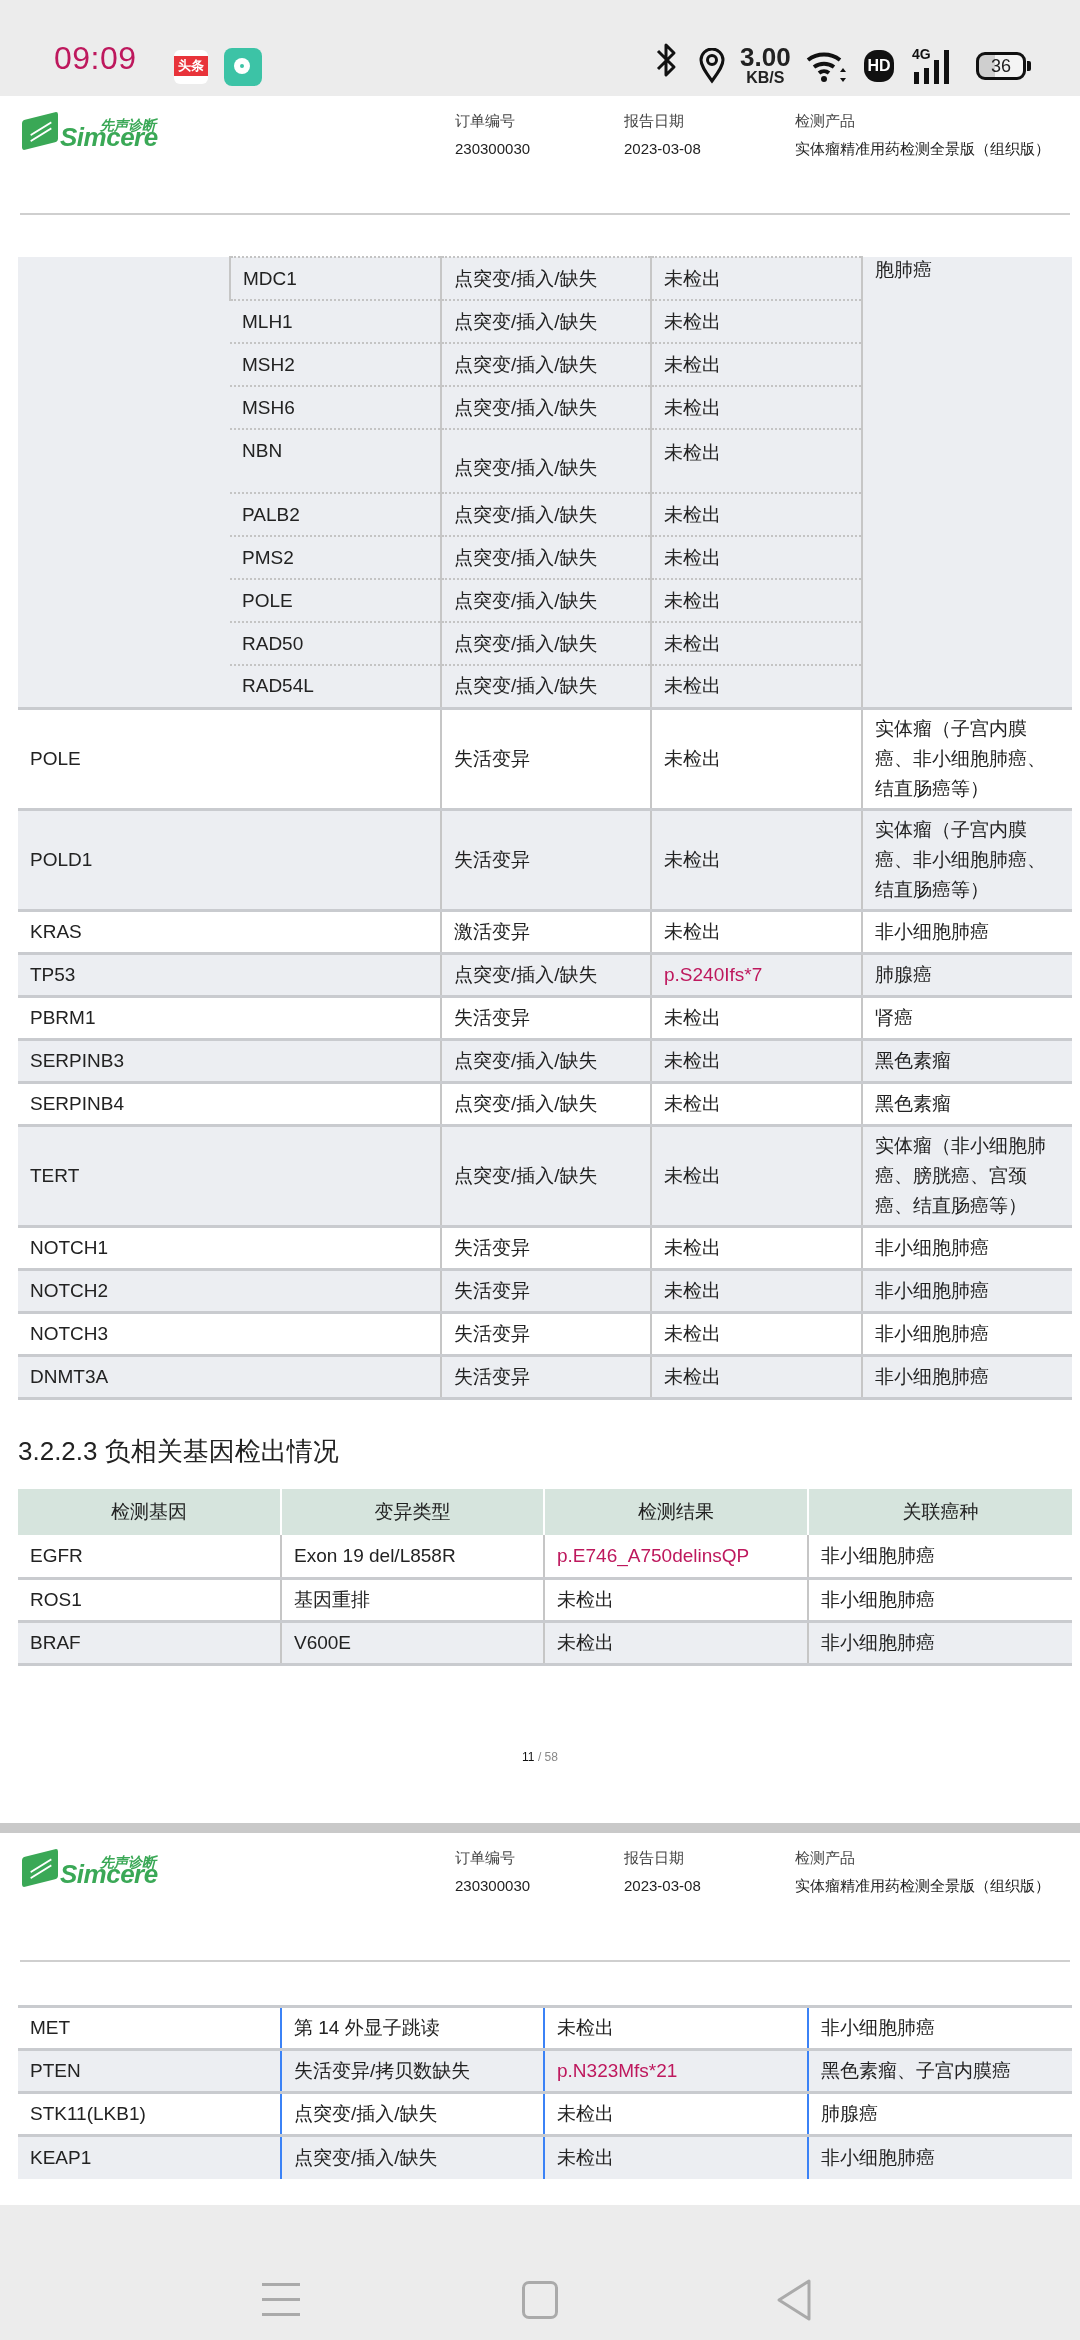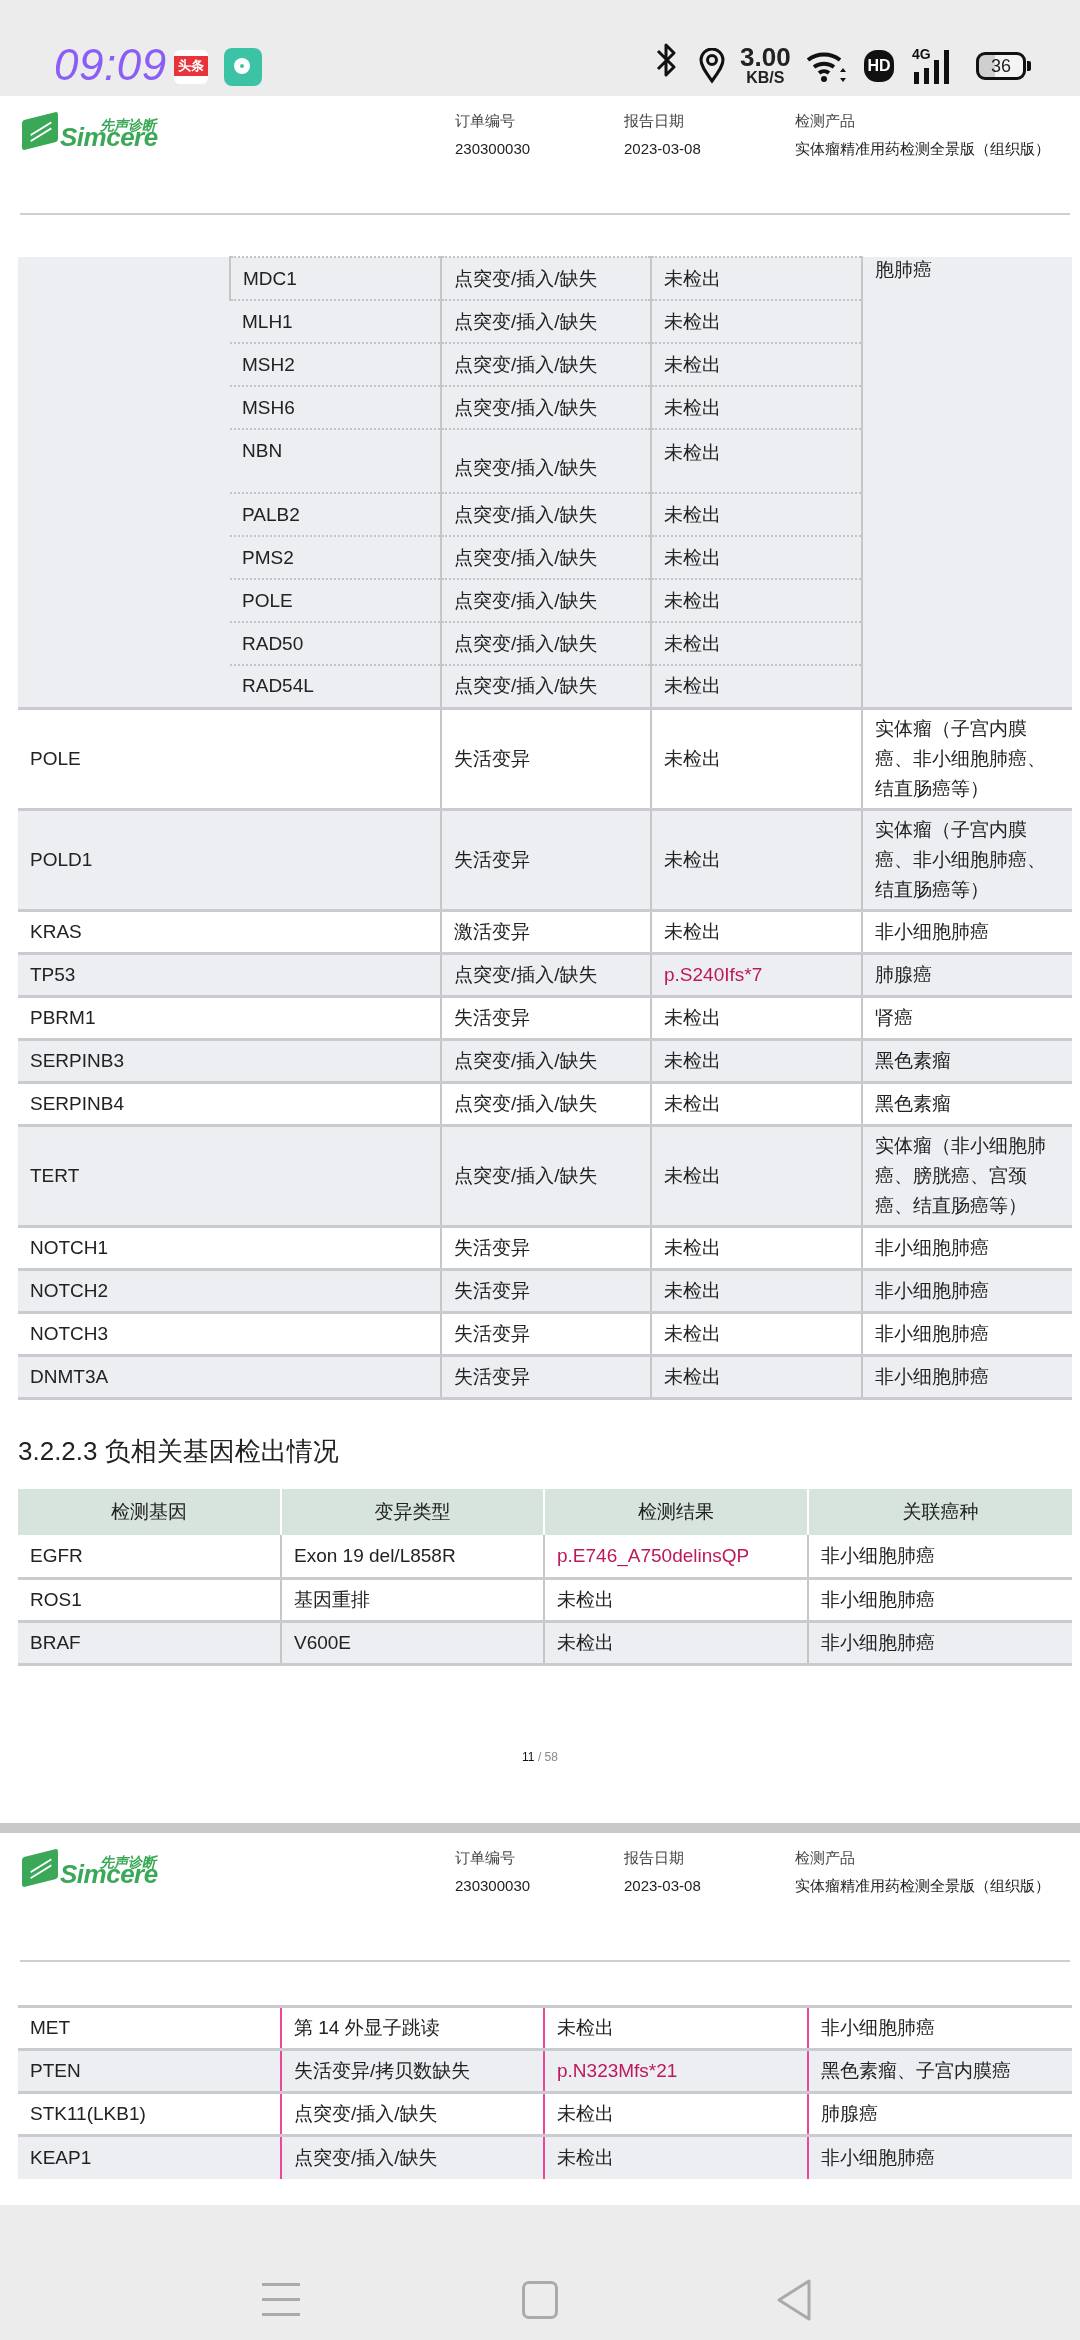--- a/index.html
+++ b/index.html
@@ -1,21 +1,21 @@
 <!DOCTYPE html>
 <html><head>
 <meta charset="utf-8">
 <style>
   * { box-sizing: border-box; margin: 0; padding: 0; }
   html, body { width: 1080px; height: 2340px; overflow: hidden; background: #ececec; }
   body { font-family: "DejaVu Sans", "Liberation Sans", sans-serif; color: #222; position: relative; }
 
   
   .statusbar { position: absolute; left: 0; top: 0; width: 1080px; height: 96px; background: #ececec; }
-  .sb-time { position: absolute; left: 54px; top: 40px; font-size: 44px; color: #8b5cf6; letter-spacing: 0.5px; font-family: "Liberation Sans", sans-serif; font-style: italic; }
+  .sb-time { position: absolute; left: 54px; top: 40px; font-size: 32px; color: #be185d; letter-spacing: 0.5px; font-family: "Liberation Sans", sans-serif; }
   .sb-app1 { position: absolute; left: 174px; top: 50px; width: 34px; height: 34px; background: #fff; border-radius: 6px; }
   .sb-app1 span { position: absolute; left: 0; top: 6px; width: 34px; height: 20px; background: #e8333a; color: #fff; font-size: 13px; font-weight: bold; text-align: center; line-height: 20px; }
   .sb-app2 { position: absolute; left: 224px; top: 48px; width: 38px; height: 38px; background: #3cc3a6; border-radius: 8px; }
   .sb-app2 .disc { position: absolute; left: 10px; top: 10px; width: 16px; height: 16px; background: #fff; border-radius: 50%; }
   .sb-app2 .disc::after { content: ""; position: absolute; left: 6px; top: 6px; width: 4px; height: 4px; background: #3cc3a6; border-radius: 50%; }
   .sb-right { position: absolute; top: 44px; height: 44px; }
   .sb-bt { left: 656px; font-size: 34px; top: 42px; }
   .sb-loc { left: 698px; width: 28px; height: 36px; top: 48px; }
   .sb-speed { left: 740px; top: 44px; text-align: center; font-family: "Liberation Sans", sans-serif; font-weight: bold; line-height: 1; }
   .sb-speed .v { font-size: 26px; display: block; }
@@ -67,21 +67,21 @@
   .t2 td { border-left: 2px solid #c6c6c6; height: 43px; }
   .t2 td:first-child { border-left: none; }
   .t2 tr.row { border-top: 3px solid #c9cbcf; }
   .t2 tr.last { border-bottom: 3px solid #c9cbcf; }
 
   .pagenum { position: absolute; left: 0; width: 1080px; top: 1654px; text-align: center; font-size: 12px; font-family: "Liberation Sans", sans-serif; }
   .pagenum .cur { color: #111; }
   .pagenum .tot { color: #888; }
 
   .t3 { top: 172px; }
-  .t3 td { border-left: 2px solid #ec4899; height: 43px; }
+  .t3 td { border-left: 2px solid #3b82f6; height: 43px; }
   .t3 td:first-child { border-left: none; }
   .t3 tr.row { border-top: 3px solid #c9cbcf; }
 
   
   .navbar { position: absolute; left: 0; top: 2205px; width: 1080px; height: 135px; background: #ececec; }
   .nav-menu { position: absolute; left: 262px; top: 78px; width: 38px; height: 34px; }
   .nav-menu i { display: block; height: 3px; background: #aaa; margin-bottom: 12px; }
   .nav-home { position: absolute; left: 522px; top: 76px; width: 36px; height: 38px; border: 3px solid #aaa; border-radius: 7px; }
   .nav-back { position: absolute; left: 775px; top: 72px; width: 40px; height: 46px; }
 </style>

